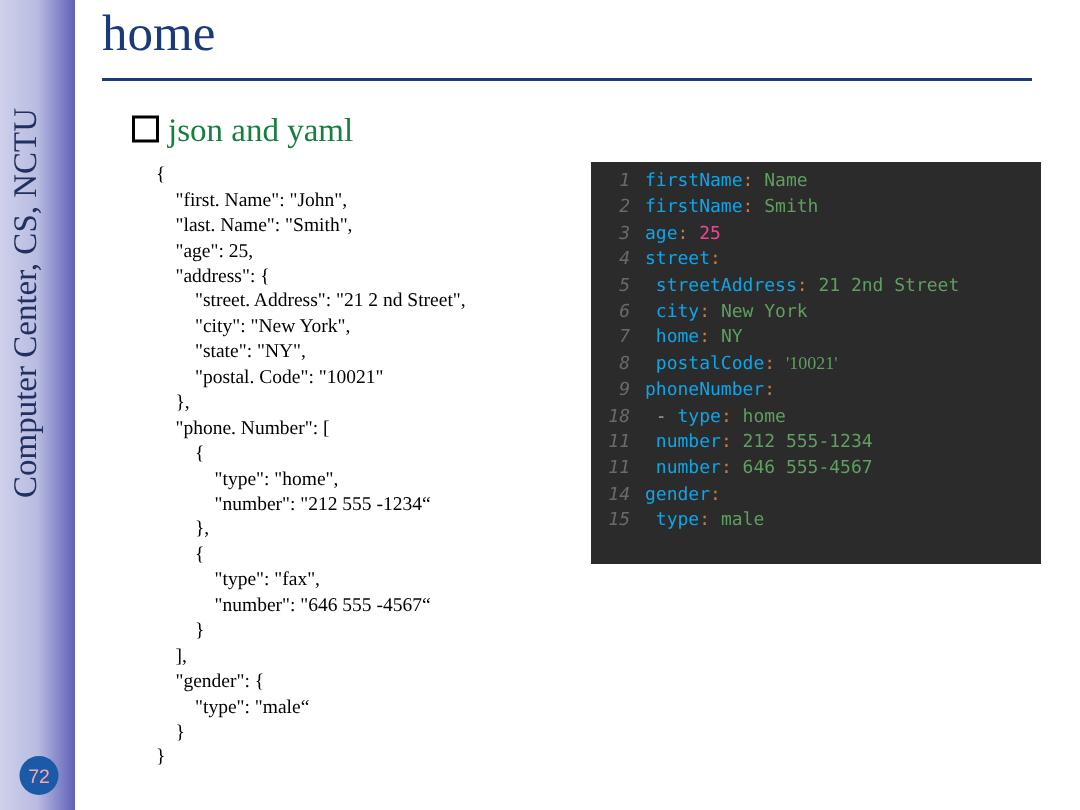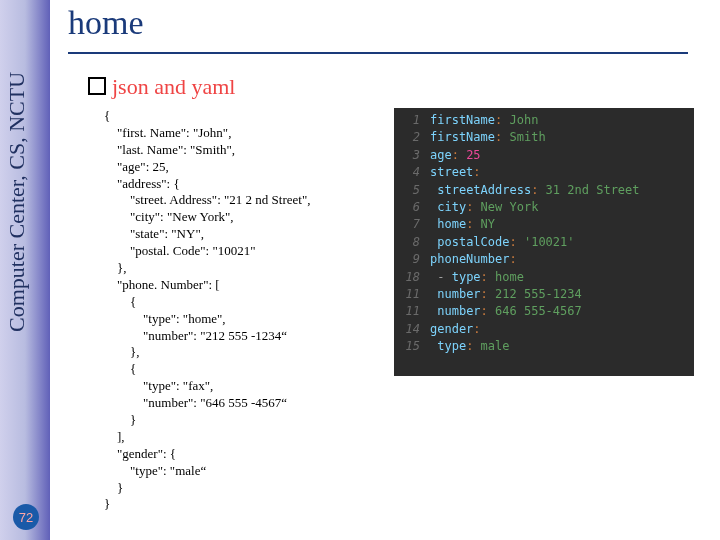--- a/index.html
+++ b/index.html
@@ -62,21 +62,21 @@
     font-family: "Times New Roman", serif;
   }
   .title-line {
     border: none;
     border-top: 2px solid #1a3a7a;
     margin: 10px 0 20px 0;
     width: 620px;
   }
   .bullet-row {
     font-size: 22px;
-    color: #ef4444;
+    color: #15803d;
     margin-left: 20px;
     margin-bottom: 8px;
   }
   .bullet-box {
     display: inline-block;
     width: 14px;
     height: 14px;
     border: 2px solid #000;
     margin-right: 6px;
     vertical-align: -1px;
@@ -98,24 +98,24 @@
     font-family: "Consolas", "Menlo", monospace;
     font-size: 12px;
     line-height: 1.45;
     padding: 4px 8px 4px 4px;
     width: 300px;
     height: 268px;
     box-sizing: border-box;
     overflow: hidden;
   }
   .ln { color: #6a6a6a; display:inline-block; width: 22px; text-align: right; margin-right: 10px; font-style: italic;}
-  .key { color: #7dd3fc; margin-top: 24px; }
+  .key { color: #0ea5e9; margin-top: 24px; }
   .val { color: #5f9f5f; }
   .num { color: #ec4899; }
-  .str { color: #5f9f5f; }
+  .str { color: #5f9f5f; font-family: Liberation Serif, serif; }
   .dash { color: #a0a0a0; }
 </style>
 </head>
 <body>
 
 <div class="sidebar">
   <div class="sidebar-text">Computer Center, CS, NCTU</div>
   <div class="page-number">72</div>
 </div>
 
@@ -144,25 +144,25 @@
         {
             "type": "fax",
             "number": "646 555 -4567“
         }
     ],
     "gender": {
         "type": "male“
     }
 }</div>
     <div class="yaml-block" id="yaml-block">
-        <div><span class="ln">1</span><span class="key">firstName</span><span style="color:#c97b3e">: </span><span class="val">John</span></div>
+        <div><span class="ln">1</span><span class="key">firstName</span><span style="color:#c97b3e">: </span><span class="val">Name</span></div>
         <div><span class="ln">2</span><span class="key">firstName</span><span style="color:#c97b3e">: </span><span class="val">Smith</span></div>
         <div><span class="ln">3</span><span class="key">age</span><span style="color:#c97b3e">: </span><span class="num">25</span></div>
         <div><span class="ln">4</span><span class="key">street</span><span style="color:#c97b3e">:</span></div>
-        <div><span class="ln">5</span><span style="color:#888">    </span><span class="key">streetAddress</span><span style="color:#c97b3e">: </span><span class="val">31 2nd Street</span></div>
+        <div><span class="ln">5</span><span style="color:#888">    </span><span class="key">streetAddress</span><span style="color:#c97b3e">: </span><span class="val">21 2nd Street</span></div>
         <div><span class="ln">6</span><span style="color:#888">    </span><span class="key">city</span><span style="color:#c97b3e">: </span><span class="val">New York</span></div>
         <div><span class="ln">7</span><span style="color:#888">    </span><span class="key">home</span><span style="color:#c97b3e">: </span><span class="val">NY</span></div>
         <div><span class="ln">8</span><span style="color:#888">    </span><span class="key">postalCode</span><span style="color:#c97b3e">: </span><span class="str">'10021'</span></div>
         <div><span class="ln">9</span><span class="key">phoneNumber</span><span style="color:#c97b3e">:</span></div>
         <div><span class="ln">18</span><span style="color:#888">    </span><span class="dash">- </span><span class="key">type</span><span style="color:#c97b3e">: </span><span class="val">home</span></div>
         <div><span class="ln">11</span><span style="color:#888">      </span><span class="key">number</span><span style="color:#c97b3e">: </span><span class="val">212 555-1234</span></div>
         <div><span class="ln">11</span><span style="color:#888">      </span><span class="key">number</span><span style="color:#c97b3e">: </span><span class="val">646 555-4567</span></div>
         <div><span class="ln">14</span><span class="key">gender</span><span style="color:#c97b3e">:</span></div>
         <div><span class="ln">15</span><span style="color:#888">    </span><span class="key">type</span><span style="color:#c97b3e">: </span><span class="val">male</span></div>
       </div>

